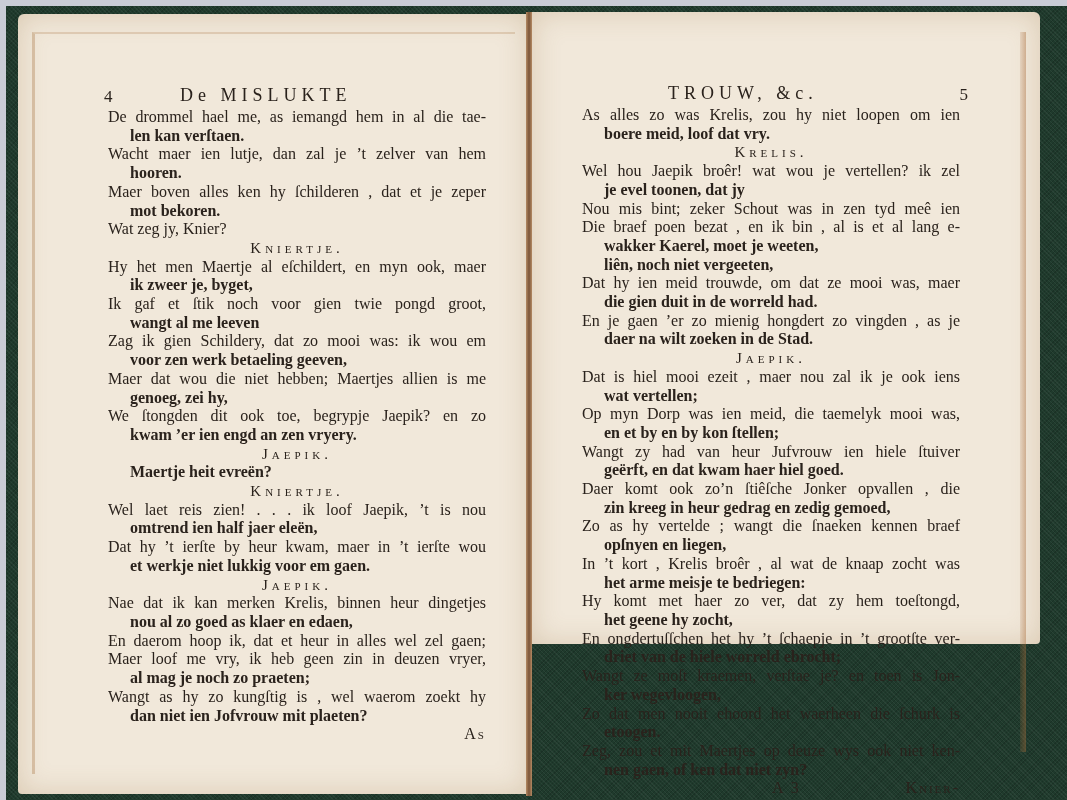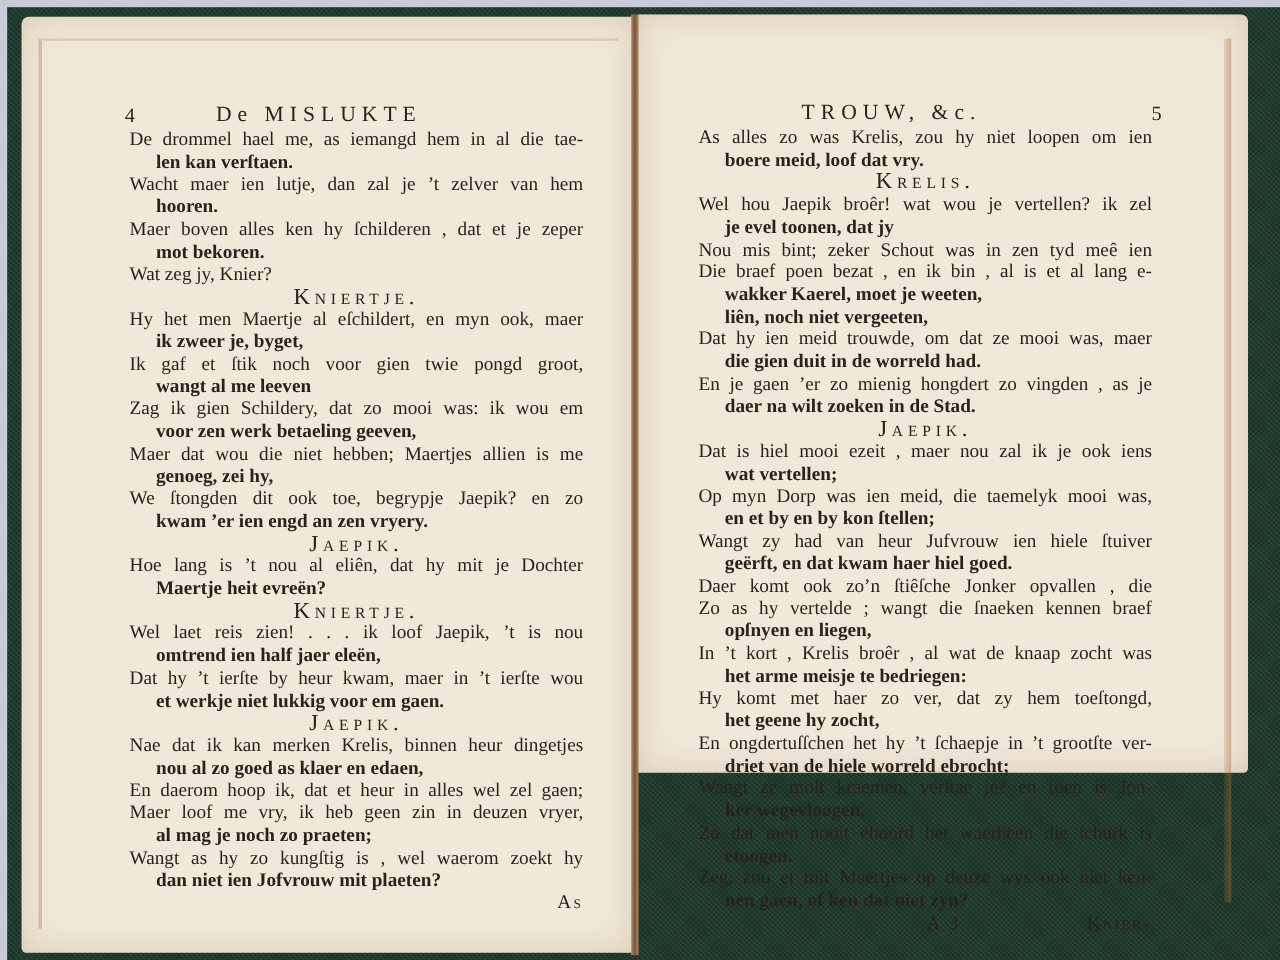--- a/index.html
+++ b/index.html
@@ -45,21 +45,21 @@
   .right .text { left:50px; top:72px; width:378px; }
   .header { position:relative; height:22px; font-size:18px; letter-spacing:5px; }
   .header .pnum { position:absolute; font-size:17px; letter-spacing:0; top:2px; }
   .left .header .pnum { left:-4px; }
   .right .header .pnum { right:-8px; }
   .header .title { position:absolute; top:0; }
   .left .header .title { left:72px; }
   .right .header .title { left:86px; }
   .sp {
     text-align:center; font-variant:small-caps; letter-spacing:4px;
-    font-size:19px; line-height:18.7px;
+    font-size:15px; line-height:18.7px;
   }
   .ln { white-space:nowrap; text-align:justify; text-align-last:justify; }
   .ln.cont { padding-left:22px; text-align:left; text-align-last:left;font-weight:bold; }
   .ln.indent { padding-left:32px; }
   .ln.last { text-align-last:left; }
   .catch { position:relative; height:19px; }
   .catch span { position:absolute; }
   .sig { letter-spacing:2px; }
   .catchword { font-variant:small-caps; letter-spacing:2px;text-align:right; }
 </style>
@@ -87,21 +87,20 @@
         <div class="ln cont">ik zweer je, byget,</div>
         <div class="ln">Ik gaf et ſtik noch voor gien twie pongd groot,</div>
         <div class="ln cont">wangt al me leeven</div>
         <div class="ln">Zag ik gien Schildery, dat zo mooi was: ik wou em</div>
         <div class="ln cont">voor zen werk betaeling geeven,</div>
         <div class="ln">Maer dat wou die niet hebben; Maertjes allien is me</div>
         <div class="ln cont">genoeg, zei hy,</div>
         <div class="ln">We ſtongden dit ook toe, begrypje Jaepik? en zo</div>
         <div class="ln cont">kwam ’er ien engd an zen vryery.</div>
         <div class="sp">Jaepik.</div>
-        <div class="ln">Hoe lang is ’t nou al eliên, dat hy mit je Dochter</div>
         <div class="ln cont">Maertje heit evreën?</div>
         <div class="sp">Kniertje.</div>
         <div class="ln">Wel laet reis zien! . . . ik loof Jaepik, ’t is nou</div>
         <div class="ln cont">omtrend ien half jaer eleën,</div>
         <div class="ln">Dat hy ’t ierſte by heur kwam, maer in ’t ierſte wou</div>
         <div class="ln cont">et werkje niet lukkig voor em gaen.</div>
         <div class="sp">Jaepik.</div>
         <div class="ln">Nae dat ik kan merken Krelis, binnen heur dingetjes</div>
         <div class="ln cont">nou al zo goed as klaer en edaen,</div>
         <div class="ln">En daerom hoop ik, dat et heur in alles wel zel gaen;</div>
@@ -139,20 +138,21 @@
         <div class="ln">En je gaen ’er zo mienig hongdert zo vingden , as je</div>
         <div class="ln cont">daer na wilt zoeken in de Stad.</div>
         <div class="sp">Jaepik.</div>
         <div class="ln">Dat is hiel mooi ezeit , maer nou zal ik je ook iens</div>
         <div class="ln cont">wat vertellen;</div>
         <div class="ln">Op myn Dorp was ien meid, die taemelyk mooi was,</div>
         <div class="ln cont">en et by en by kon ſtellen;</div>
         <div class="ln">Wangt zy had van heur Jufvrouw ien hiele ſtuiver</div>
         <div class="ln cont">geërft, en dat kwam haer hiel goed.</div>
         <div class="ln">Daer komt ook zo’n ſtiêſche Jonker opvallen , die</div>
+        <div class="ln cont">zin kreeg in heur gedrag en zedig gemoed,</div>
         <div class="ln">Zo as hy vertelde ; wangt die ſnaeken kennen braef</div>
         <div class="ln cont">opſnyen en liegen,</div>
         <div class="ln">In ’t kort , Krelis broêr , al wat de knaap zocht was</div>
         <div class="ln cont">het arme meisje te bedriegen:</div>
         <div class="ln">Hy komt met haer zo ver, dat zy hem toeſtongd,</div>
         <div class="ln cont">het geene hy zocht,</div>
         <div class="ln">En ongdertuſſchen het hy ’t ſchaepje in ’t grootſte ver-</div>
         <div class="ln cont">driet van de hiele worreld ebrocht;</div>
         <div class="ln">Wangt ze moſt kraemen, verſtae je? en toen is Jon-</div>
         <div class="ln cont">ker wegevloogen,</div>

